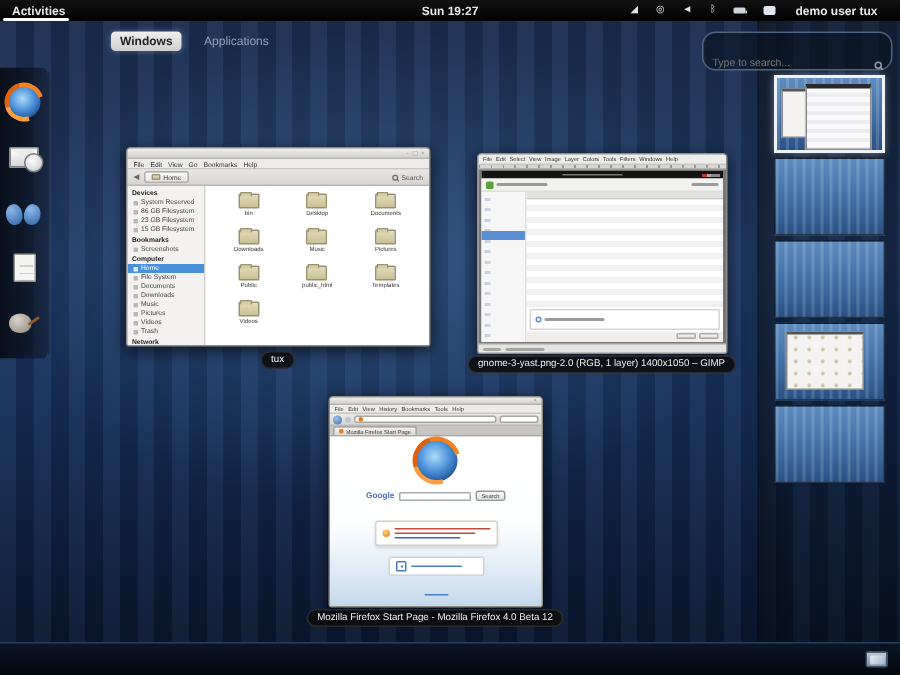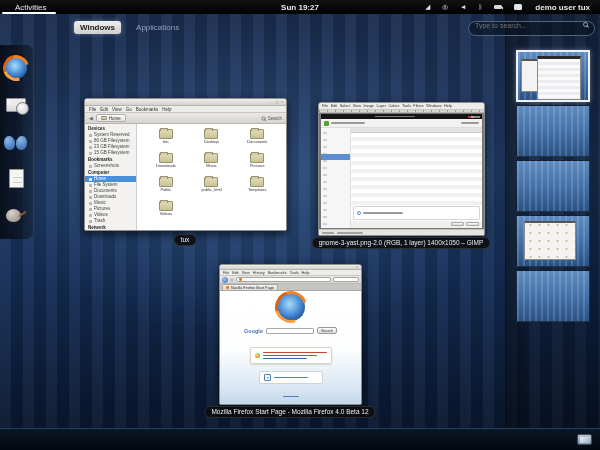--- a/index.html
+++ b/index.html
@@ -1,43 +1,43 @@
 <!DOCTYPE html>
 <html><head>
 <meta charset="utf-8">
 <style>
 *{margin:0;padding:0;box-sizing:border-box}
 html,body{width:600px;height:450px;overflow:hidden}
 body{position:relative;font-family:"Liberation Sans",sans-serif;background:#0a1322;color:#ddd}
 
 
 .topbar{position:absolute;top:0;left:0;right:0;height:14px;background:linear-gradient(#111,#000);display:flex;align-items:center;z-index:30;font-size:8px;color:#e8e8e8}
-.activities{font-weight:normal;padding:0 15px;height:100%;display:flex;align-items:center;position:relative;cursor:pointer}
+.activities{font-weight:bold;padding:0 8px;height:100%;display:flex;align-items:center;position:relative;cursor:pointer}
 .activities::after{content:'';position:absolute;left:2px;right:6px;bottom:0;height:2px;background:#fff;border-radius:2px}
 .clock{position:absolute;left:50%;transform:translateX(-50%);font-weight:bold}
-.tb-right{margin-left:auto;display:flex;align-items:center;gap:12px;padding-right:10px}
+.tb-right{margin-left:auto;display:flex;align-items:center;gap:12px;padding-right:15px}
 .tb-ic{font-size:6.5px;color:#dfe6ee;line-height:8px}
 .bat{width:8px;height:4px;border:1px solid #cfd6de;border-radius:1px;position:relative;background:#cfd6de}
 .bat::after{content:'';position:absolute;right:-2px;top:0.5px;width:1.5px;height:2px;background:#cfd6de}
 .chat{width:8px;height:6px;background:#dfe6ee;border-radius:1.5px;position:relative;margin-right:1px}
 .chat::after{content:'';position:absolute;left:1px;bottom:-2px;border:2px solid transparent;border-top-color:#dfe6ee;border-left-width:1px}
 .uname{font-weight:bold;white-space:nowrap}
 
 
 .overview{position:absolute;top:14px;left:0;right:0;bottom:22px;overflow:hidden;
  background:
   radial-gradient(ellipse 60% 55% at 42% 40%, rgba(90,135,195,.28), rgba(0,0,0,0) 70%),
   repeating-linear-gradient(90deg, rgba(255,255,255,.03) 0 11px, rgba(0,0,0,.14) 11px 23px),
   linear-gradient(180deg,#1b2f51 0%,#203b66 38%,#16305a 62%,#0a1830 100%)}
 
 
 .tabs{position:absolute;top:7px;left:74px;display:flex;gap:9px;align-items:center;z-index:5}
 .tab{font-size:8px;color:#8fa2ba;padding:2px 6px;border-radius:3px;cursor:pointer}
 .tab.active{background:linear-gradient(#efefef,#cfcfcf);color:#222;font-weight:bold;box-shadow:0 0 4px rgba(200,220,255,.35)}
-.searchbox{position:absolute;top:7px;right:5px;width:127px;height:15px;border:1px solid #51647e;border-radius:9px;background:rgba(8,16,30,.55);display:flex;align-items:flex-start;padding:0 6px;z-index:5}
+.searchbox{position:absolute;top:7px;right:5px;width:127px;height:26px;border:1px solid #51647e;border-radius:9px;background:rgba(8,16,30,.55);display:flex;align-items:flex-end;padding:0 6px;z-index:5}
 .searchbox input{flex:1;background:transparent;border:none;outline:none;font-size:7px;color:#8398b0;font-family:"Liberation Sans",sans-serif;min-width:0}
 .mag{width:5px;height:5px;border:1px solid #8fa3b8;border-radius:50%;position:relative;flex:none}
 .mag::after{content:'';position:absolute;width:3px;height:1px;background:#8fa3b8;transform:rotate(45deg);right:-2px;bottom:-1px}
 
 
 .dash{position:absolute;left:0;top:31px;width:33px;height:194px;background:linear-gradient(90deg,rgba(6,10,18,.9),rgba(14,24,40,.55));border-right:1px solid rgba(130,170,220,.18);border-radius:0 5px 5px 0;display:flex;flex-direction:column;align-items:center;justify-content:space-around;padding:5px 0;z-index:4}
 .ditem{width:26px;height:26px;display:flex;align-items:center;justify-content:center;cursor:pointer}
 .fxlogo{position:relative;border-radius:50%;background:radial-gradient(circle at 45% 40%,#aadcf9 0%,#4a90d9 45%,#1e4e8f 80%,#163a6c 100%)}
 .fxlogo::before{content:'';position:absolute;inset:-2px;border-radius:50%;border:3px solid transparent;border-top-color:#f5821f;border-left-color:#e2620a;border-bottom-color:#ff9d3f;transform:rotate(28deg)}
 .fx24{width:22px;height:22px}

